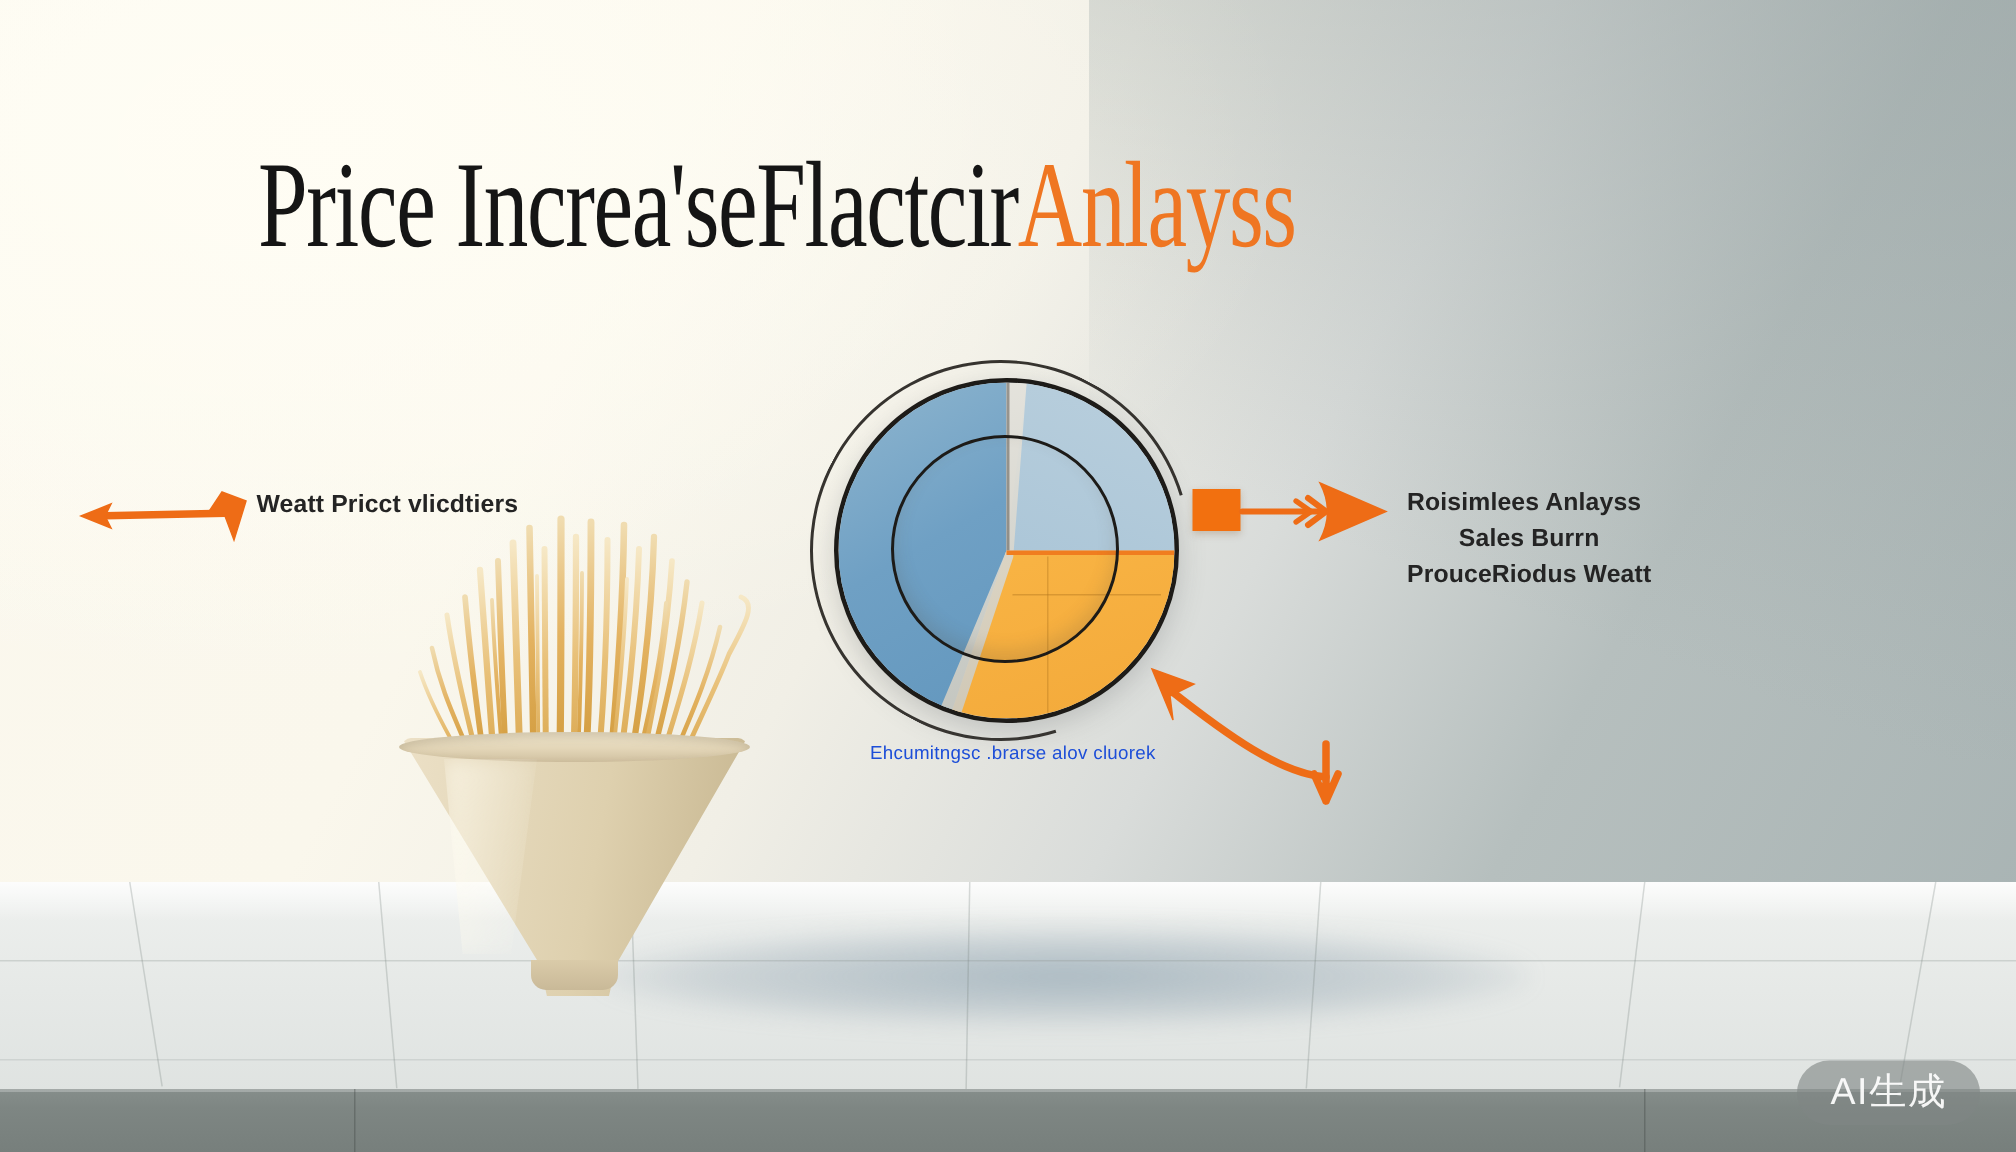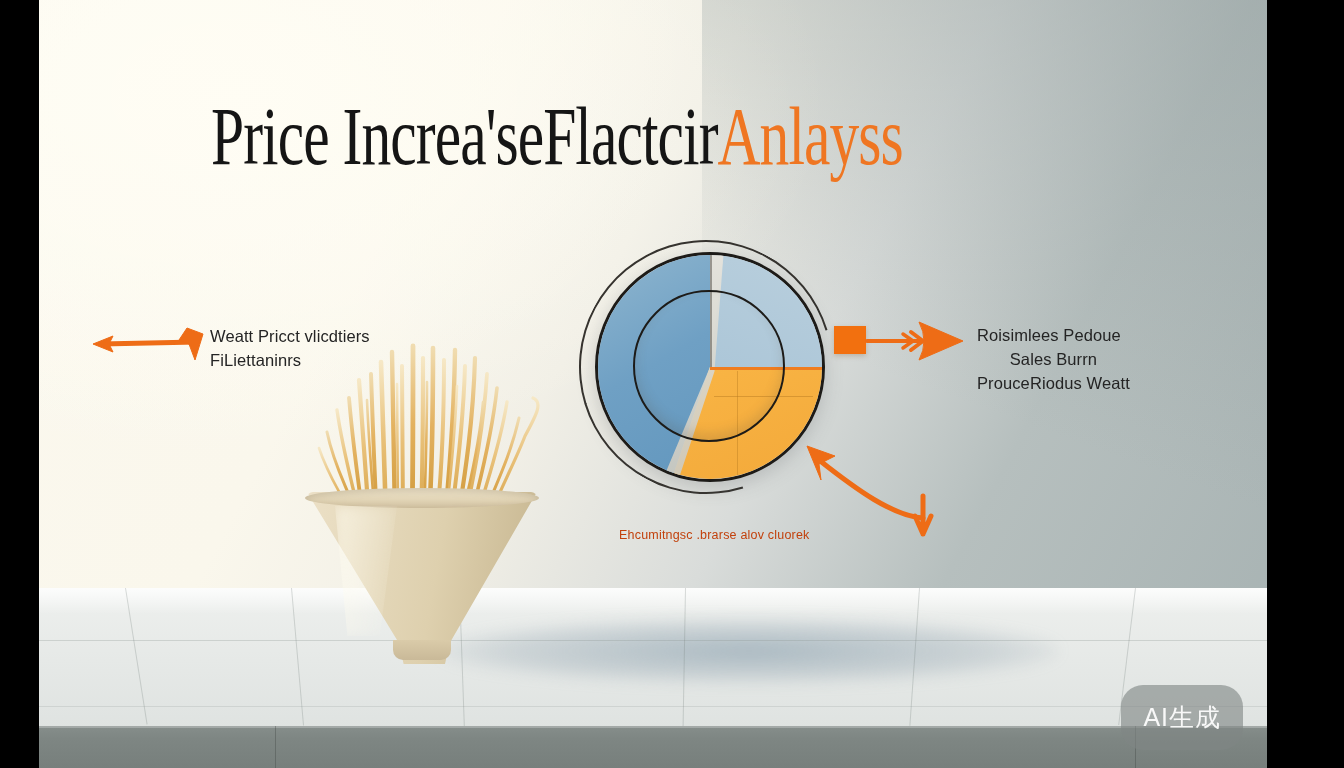--- a/index.html
+++ b/index.html
@@ -2,26 +2,25 @@
 <html><head>
 <meta charset="utf-8">
 <style>
   html, body {
     margin: 0;
     padding: 0;
     background: #000;
   }
   #scene {
     position: relative;
-    width: 1228px;
+    width: 1344px;
     height: 768px;
     overflow: hidden;
     font-family: "Liberation Sans", sans-serif;
     background: #f7f4ea;
-    margin-left: 39px;
   }
 
   
   .wall {
     position: absolute;
     inset: 0 0 150px 0;
     background:
       radial-gradient(ellipse 900px 620px at 8% 10%, #fdfbf2 0%, rgba(253,251,242,0) 62%),
       linear-gradient(118deg,
         #fbf8ee 0%,
@@ -231,32 +230,32 @@
     background: #f2700f;
     box-shadow: 0 2px 5px rgba(120,70,20,0.25);
   }
 
   
   .label {
     position: absolute;
     color: #242424;
     font-size: 16.5px;
     line-height: 1.45;
-    font-weight: 400;
+    font-weight: 700;
     letter-spacing: 0.1px;
     white-space: nowrap;
   }
   .label-left  { left: 171px; top: 325px; text-align: left; }
   .label-right { left: 938px; top: 324px; text-align: left; }
   .caption {
     position: absolute;
     left: 580px;
-    top: 528px;
+    top: 495px;
     font-size: 12.5px;
-    color: #c2410c;
+    color: #1d4ed8;
     letter-spacing: 0.2px;
     white-space: nowrap;
   }
 
   
   .vase-group {
     position: absolute;
     left: 258px;
     top: 340px;
     width: 250px;
@@ -319,21 +318,21 @@
     background: linear-gradient(180deg, #d9ca a8 0%, #cfc09e 100%);
     background: linear-gradient(180deg, #dacba9 0%, #c9b998 100%);
     border-radius: 0 0 10px 10px;
   }
 
   
   .ai-badge {
     position: absolute;
     right: 24px;
     bottom: 18px;
-    padding: 20px 22px;
+    padding: 9px 22px;
     border-radius: 22px;
     background: rgba(128,134,132,0.62);
     color: rgba(255,255,255,0.92);
     font-size: 25px;
     letter-spacing: 1px;
     line-height: 1;
   }
 </style>
 </head>
 <body>
@@ -456,25 +455,24 @@
   <svg class="arrow-svg" style="left:758px; top:442px;" width="160" height="96" viewBox="0 0 160 96">
     <g fill="#ee6c16" stroke="#ee6c16">
       <path d="M22 18 C60 48 96 74 126 76" fill="none" stroke-width="5" stroke-linecap="round"></path>
       <path d="M10 4 L38 14 L22 22 L24 38 Z"></path>
       <path d="M126 54 L126 92 M118 74 L126 92 L134 74" fill="none" stroke-width="5" stroke-linecap="round" stroke-linejoin="round"></path>
     </g>
   </svg>
 
   <div class="label label-left">
     <div>Weatt Pricct vlicdtiers</div>
-    <div>FiLiettaninrs</div>
   </div>
 
   <div class="label label-right">
-    <div>Roisimlees Pedoue</div>
+    <div>Roisimlees Anlayss</div>
     <div style="text-align:center;">Sales Burrn</div>
     <div>ProuceRiodus Weatt</div>
   </div>
 
   <div class="caption">Ehcumitngsc .brarse alov cluorek</div>
 
   <div class="ai-badge">AI生成</div>
 
 </div>
 

